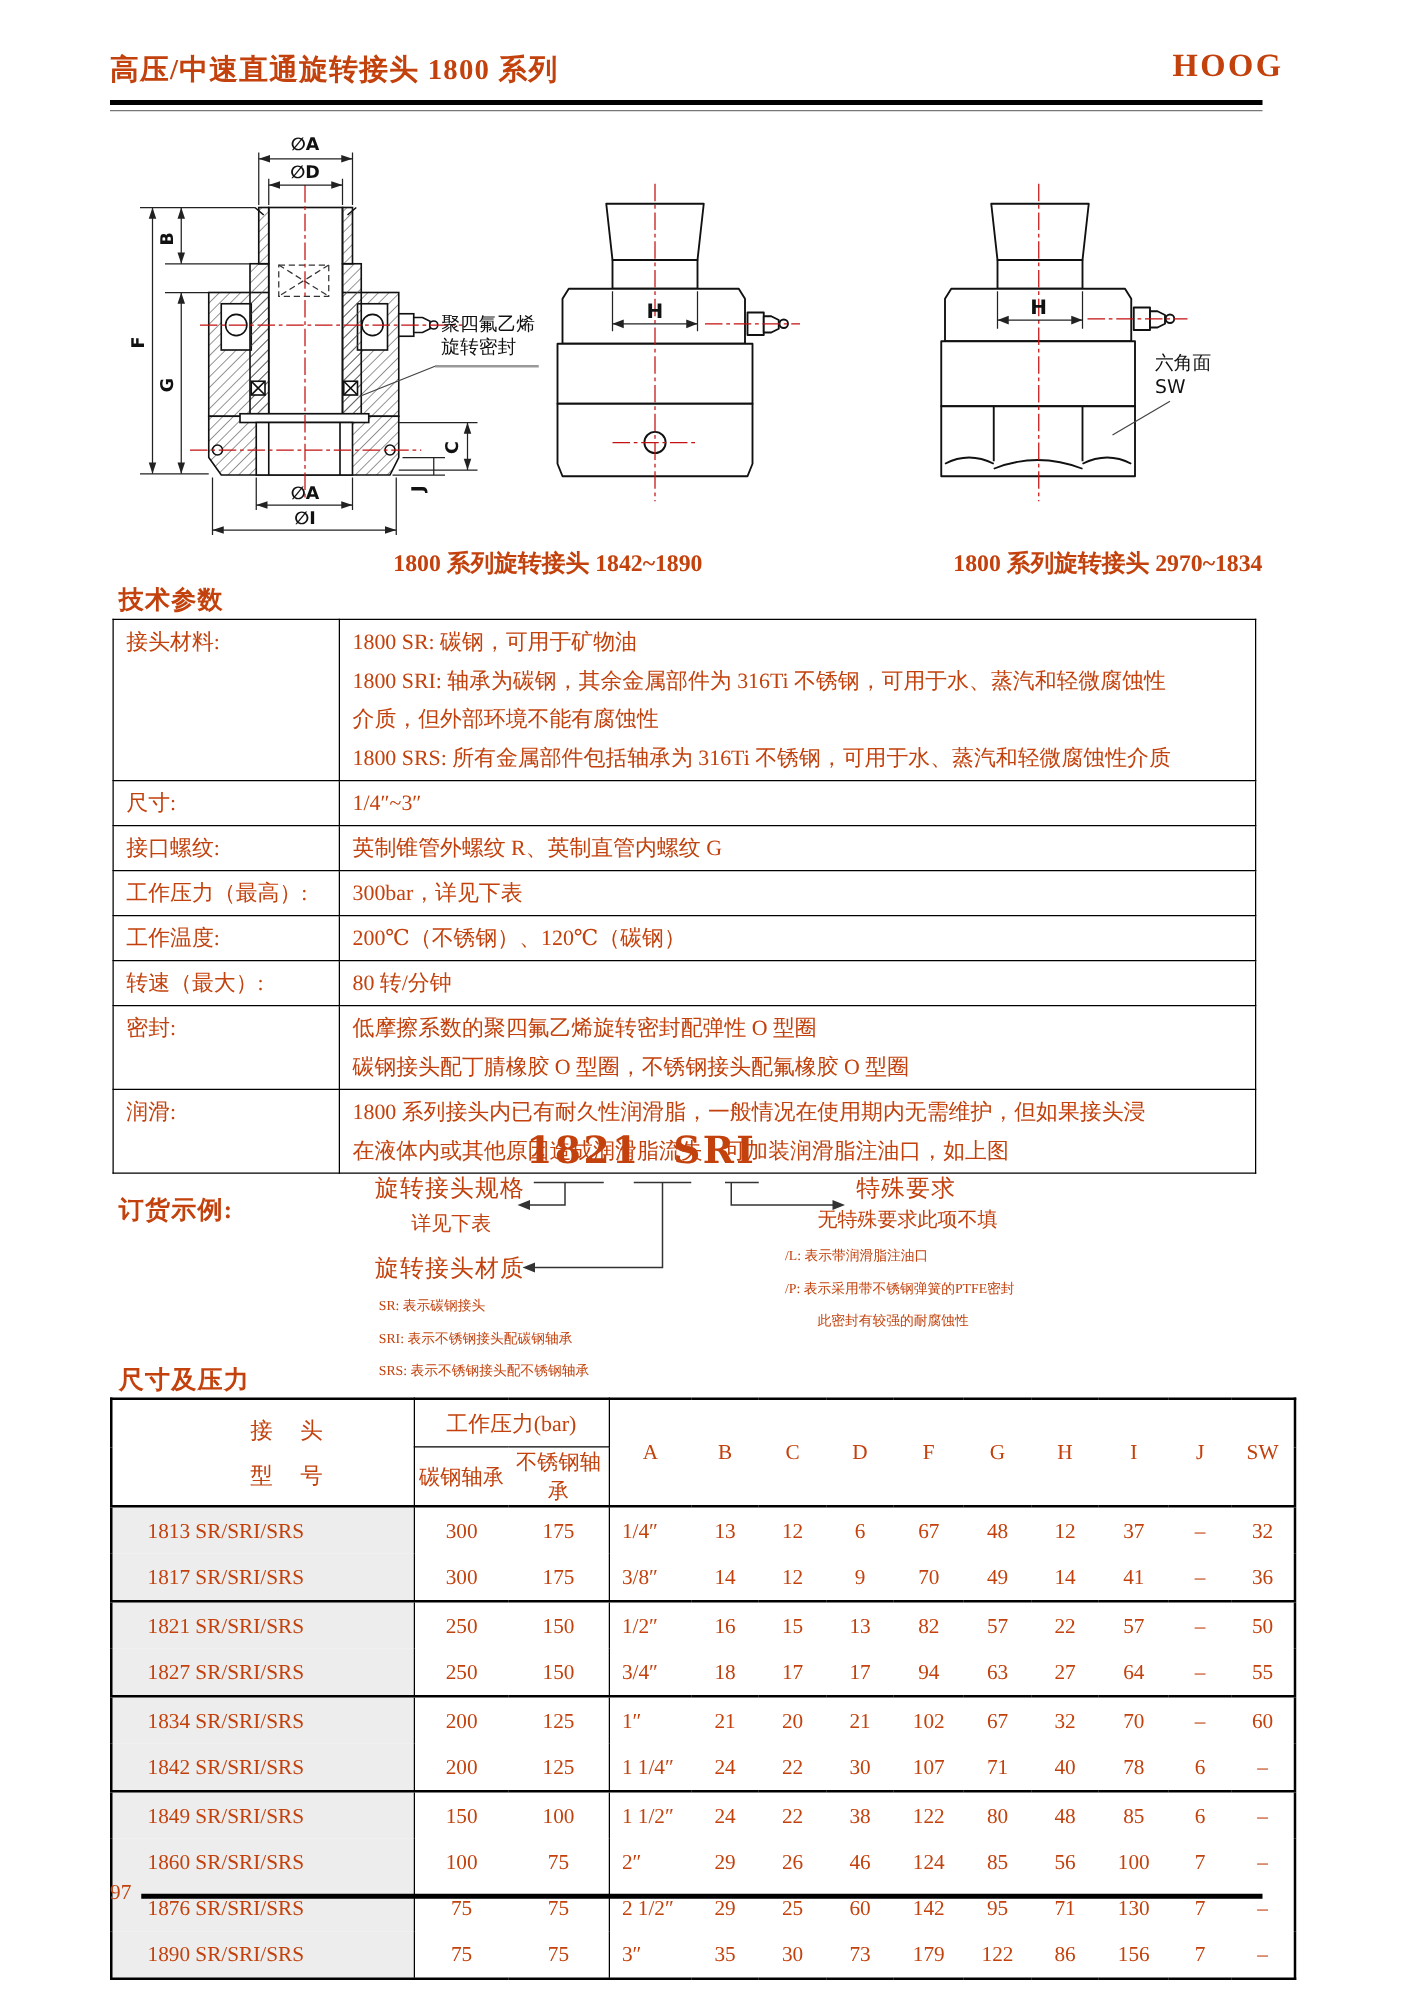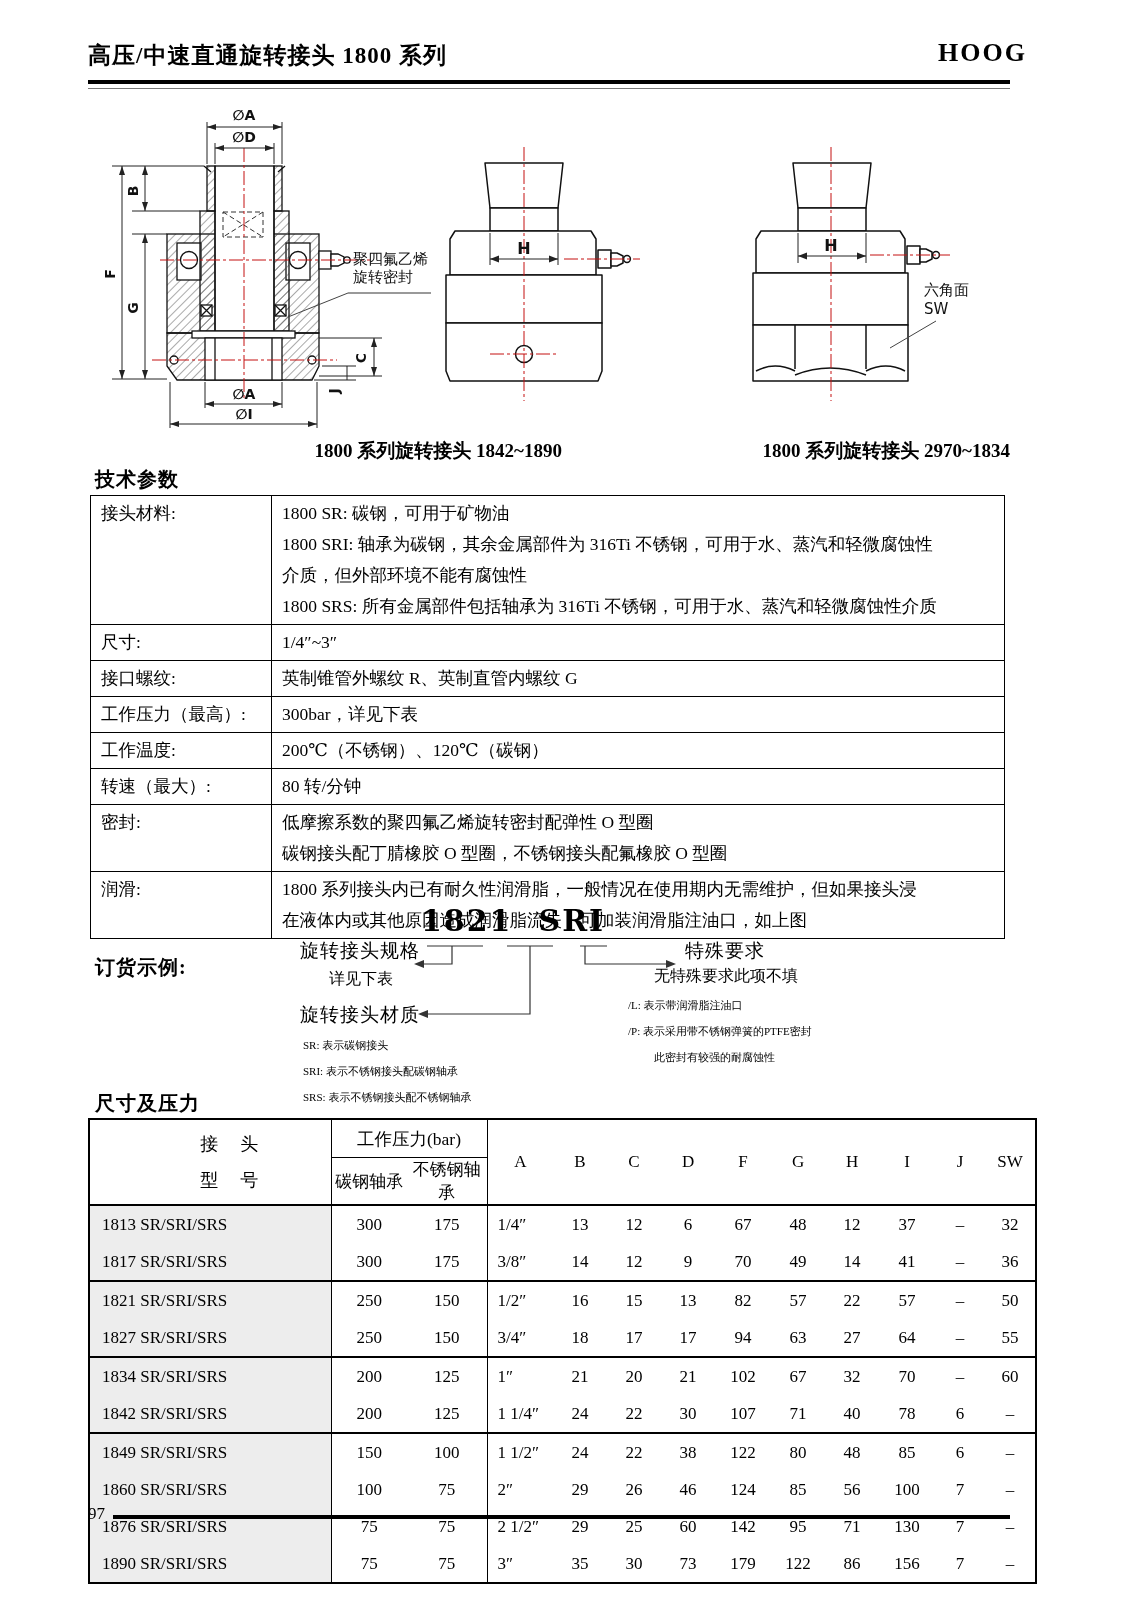--- a/index.html
+++ b/index.html
@@ -1,16 +1,16 @@
 <!DOCTYPE html>
 <html><head>
 <meta charset="utf-8">
 <style>
   html,body{margin:0;padding:0;background:#fff;}
-  .page{position:relative;width:1072px;height:1600px;background:#fff;color:#000000;
+  .page{position:relative;width:1072px;height:1600px;background:#fff;color:#c2410c;
         font-family:"Liberation Serif","DejaVu Serif",serif;overflow:hidden;}
   .abs{position:absolute;}
   
   .hdr-title{left:88px;top:40px;font-size:23px;font-weight:bold;letter-spacing:1px;}
   .hdr-brand{left:938px;top:38px;font-size:26px;font-weight:bold;letter-spacing:2px;}
   .rule-thick{left:88px;top:80px;width:922px;height:4px;background:#000;}
   .rule-thin{left:88px;top:88px;width:922px;height:1px;background:#777;}
   
   .caption{font-size:19px;font-weight:bold;text-align:right;width:320px;}
   .sec-head{font-size:20px;font-weight:bold;letter-spacing:1px;}
@@ -28,21 +28,21 @@
   
   .dimtbl{border-collapse:collapse;table-layout:fixed;width:947px;font-size:17px;border:2.5px solid #000;}
   .dimtbl th,.dimtbl td{padding:0;text-align:center;font-weight:normal;}
   .dimtbl thead th{height:37px;}
   .dimtbl thead{border-bottom:2.5px solid #000;}
   .dimtbl .hc0,.dimtbl .c0{border-right:1.6px solid #000;}
   .dimtbl .hsub2,.dimtbl .c2{border-right:1.6px solid #000;}
   .dimtbl .hpress{border-right:1.6px solid #000;border-bottom:1.3px solid #000;font-size:17.5px;}
   .dimtbl .hc0 div{line-height:36px;letter-spacing:2px;font-size:18px;padding-left:40px;}
   .dimtbl tbody td{height:37px;}
-  .dimtbl tbody .c0{text-align:left;padding-left:12px;background:#ededed;}
+  .dimtbl tbody .c0{text-align:left;padding-left:28px;background:#ededed;}
   .dimtbl tbody tr.group-start td{border-top:2px solid #000;}
   .dimtbl .c3{text-align:left;padding-left:10px;}
   
   .pg-num{left:88px;top:1504px;font-size:17px;}
   .foot-rule{left:113px;top:1515px;width:897px;height:3.5px;background:#000;}
   svg text{font-family:"DejaVu Sans","Liberation Sans",sans-serif;}
   .dwg-dim{font-size:14px;font-weight:bold;fill:#111;}
   .dwg-cjk{font-size:15px;fill:#111;}
 </style>
 </head>

